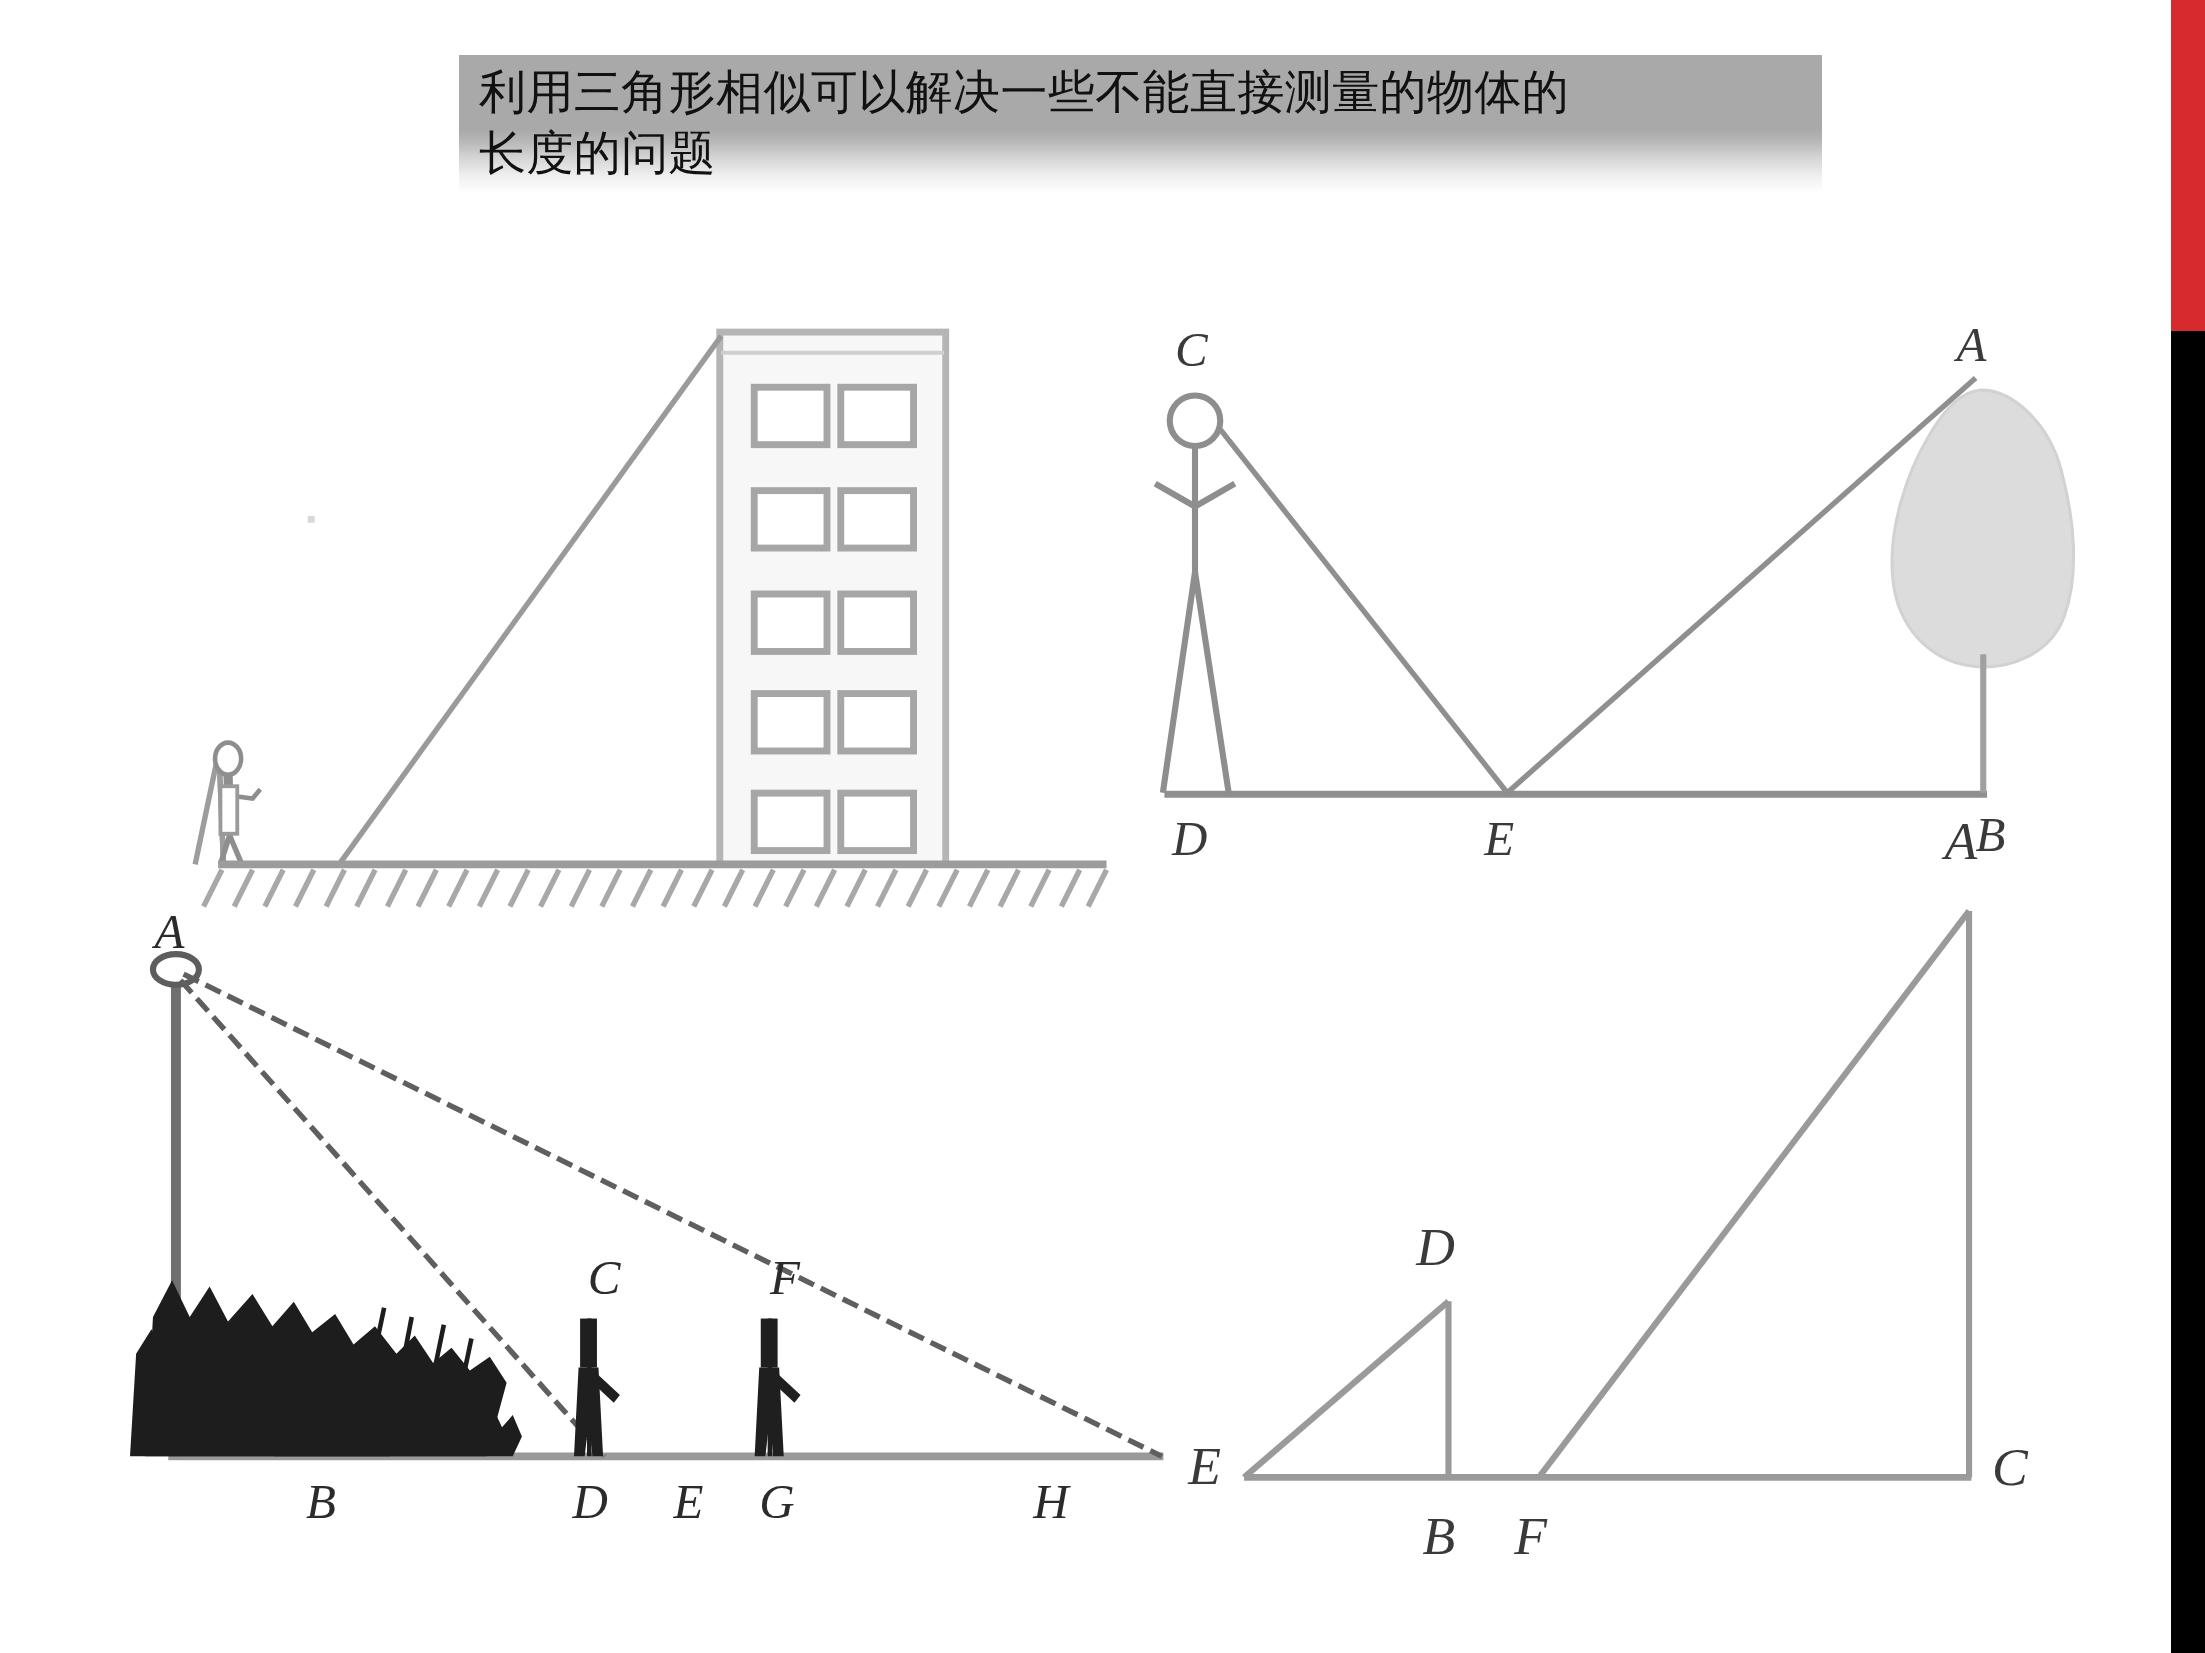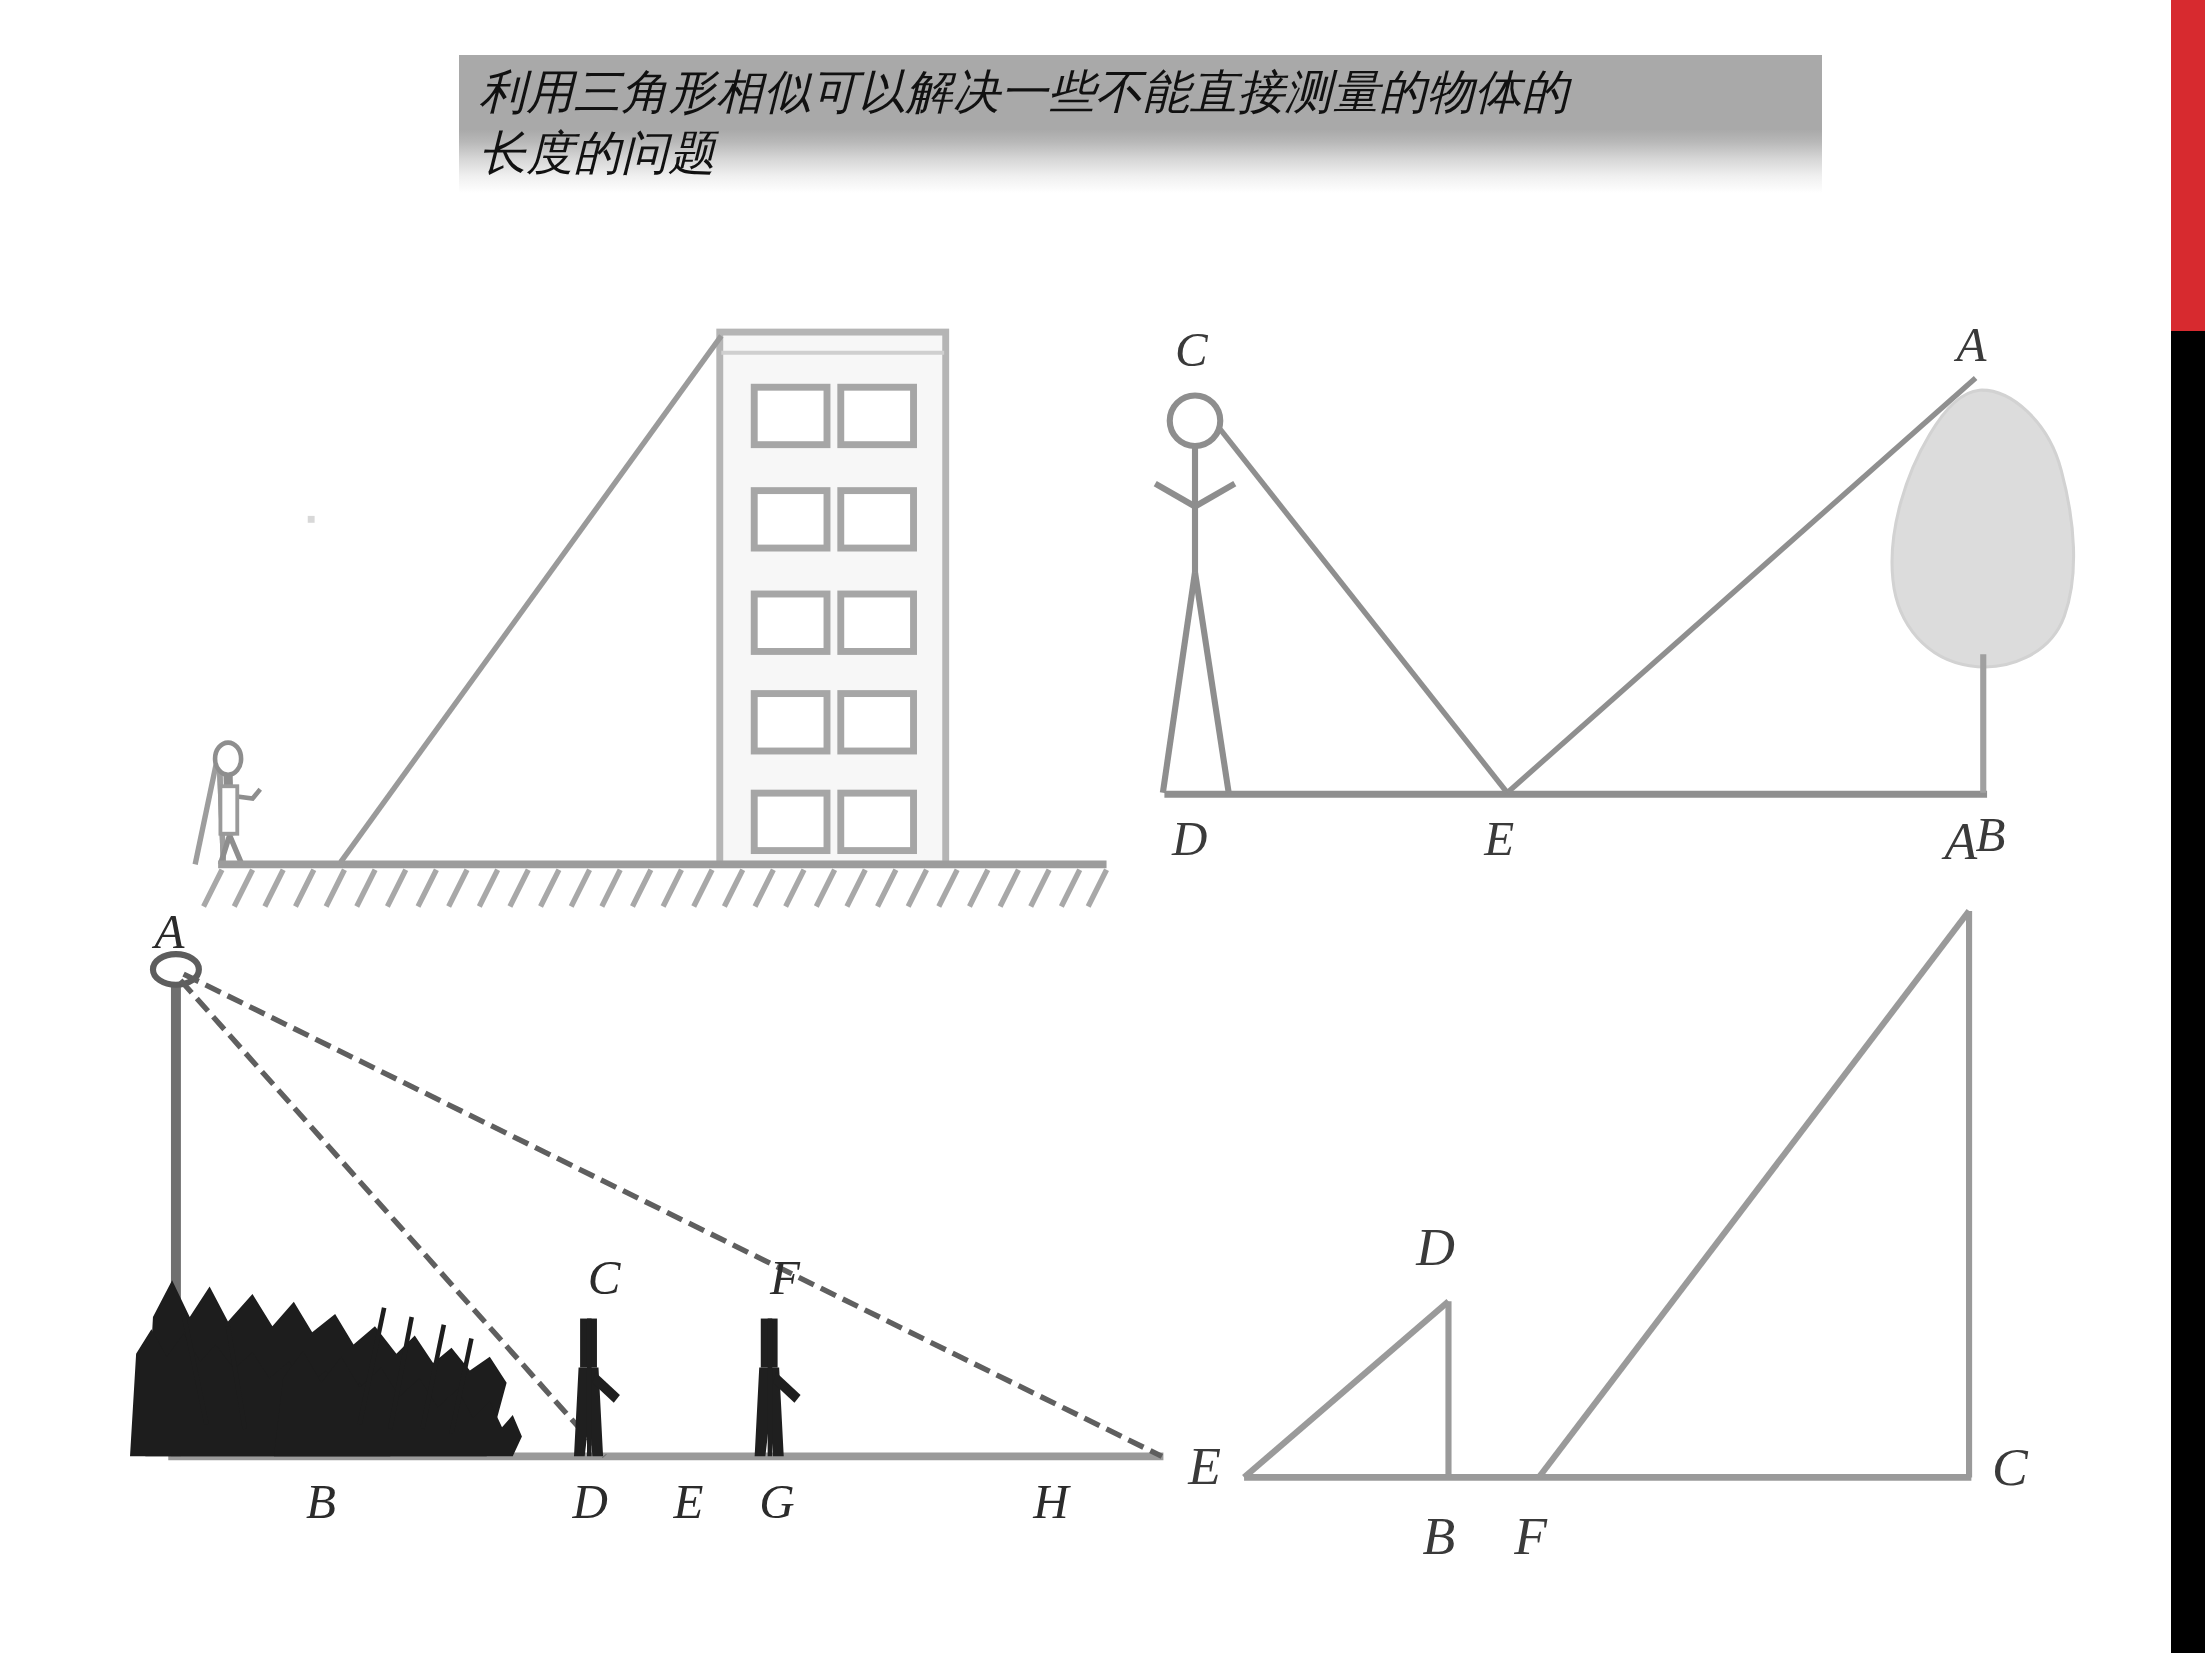--- a/index.html
+++ b/index.html
@@ -58,21 +58,20 @@
     position: absolute;
     left: 20px;
     top: 6.1px;
     width: 1348px;
     font-size: 47px;
     line-height: 1.30;
     color: #111111;
     font-weight: 400;
     letter-spacing: 0.4px;
     white-space: pre-wrap;
-    font-style: italic;
   }
 
   
   .figure { position: absolute; }
   .figure svg { display: block; }
 
   #fig-building   { left: 176px;  top: 299px;  width: 965px; height: 613px; }
   #fig-mirror     { left: 1149px; top: 306px;  width: 1018px; height: 551px; }
   #fig-lamp       { left: 130px;  top: 888px; width: 1087px; height: 659px; }
   #fig-triangles  { left: 1179px; top: 796px; width: 934px; height: 781px; }

